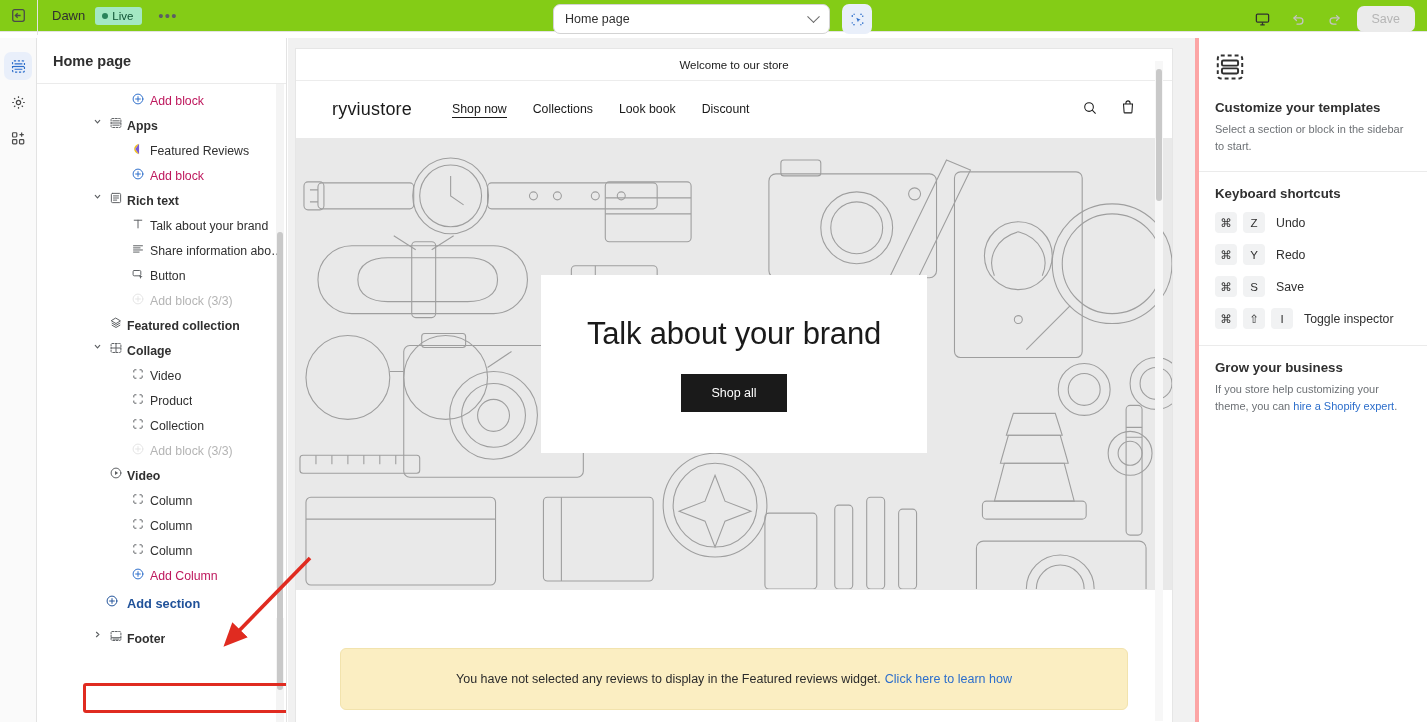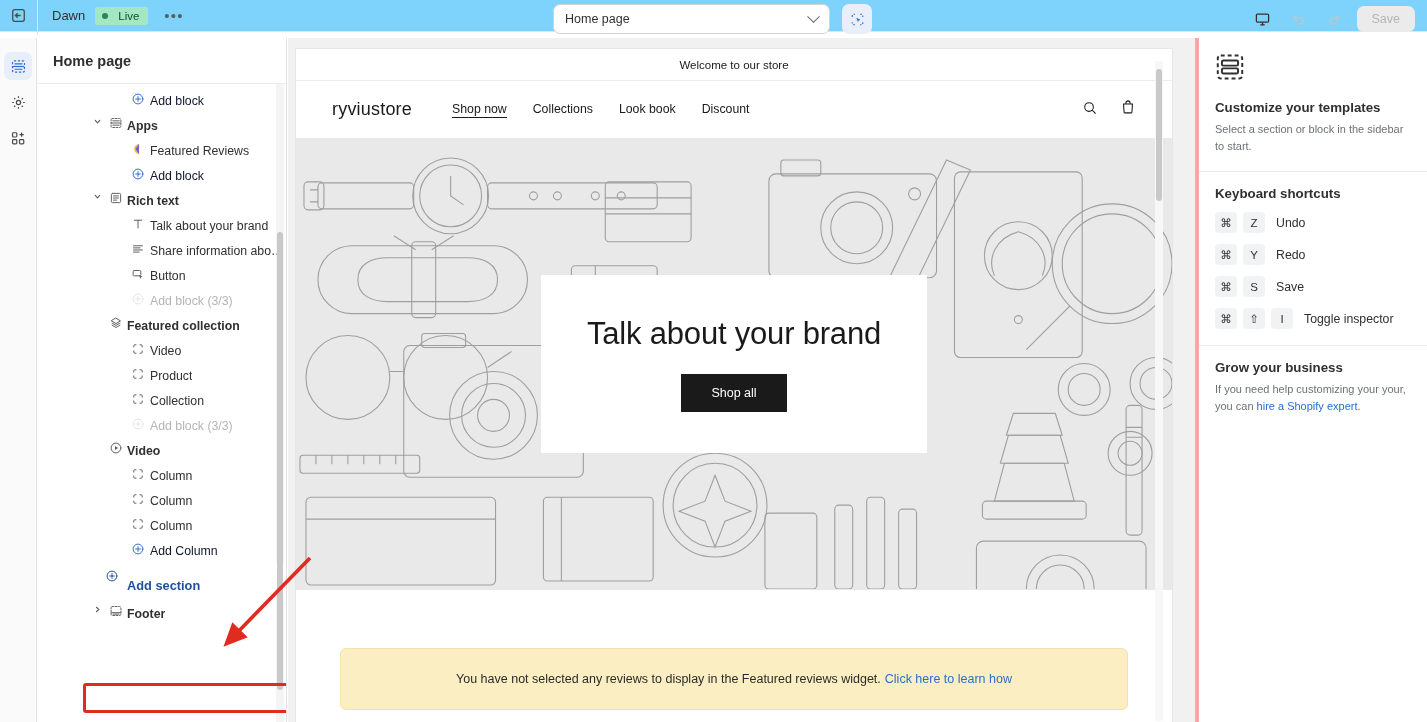--- a/index.html
+++ b/index.html
@@ -7,31 +7,31 @@
   html, body {
     width: 1427px; height: 722px;
     font-family: "Liberation Sans", sans-serif;
     background: #ffffff; overflow: hidden;
   }
   body { position: relative; }
 
   
   .topbar {
     position: absolute; top: 0; left: 0; width: 1427px; height: 32px;
-    background: #7dd3fc; border-bottom: 1px solid #e3e3e3;
+    background: #84cc16; border-bottom: 1px solid #e3e3e3;
     display: flex; align-items: center;
   }
   .topbar-exit {
     width: 38px; height: 38px; display: flex; align-items: center; justify-content: center;
     border-right: 1px solid #e3e3e3; cursor: pointer;
   }
   .topbar-left { display: flex; align-items: center; gap: 10px; padding-left: 14px; }
   .theme-name { font-size: 13px; color: #303030; font-weight: 400; }
   .live-badge {
-    display: inline-flex; align-items: center; gap: 10px;
+    display: inline-flex; align-items: center; gap: 4px;
     background: #a4e8c3; color: #0c5132; font-size: 11.5px;
     border-radius: 3px; padding: 2px 9px 2px 7px; line-height: 14px;
   }
   .live-dot { width: 6px; height: 6px; border-radius: 50%; background: #29845a; }
   .topbar-more {
     font-size: 15px; color: #5c5f62; letter-spacing: 1.2px; cursor: pointer;
     padding: 0 6px; line-height: 10px; user-select: none;
   }
   .topbar-center {
     position: absolute; left: 553px; top: 4px;
@@ -94,29 +94,29 @@
   }
   .row .ico { width: 22px; display: flex; align-items: center; justify-content: center; flex: 0 0 22px; }
   .row .lbl { overflow: hidden; text-overflow: ellipsis; }
   .lvl-sec { padding-left: 51px; position: relative; }
   .lvl-sec .disc { position: absolute; left: 51px; top: 4px; }
   .lvl-sec .ico { position: absolute; left: 68px; top: 3px; }
   .lvl-sec .lbl { margin-left: 39px; font-weight: 700; }
   .lvl-blk { padding-left: 89px; position: relative; }
   .lvl-blk .ico { position: absolute; left: 90px; top: 4px; }
   .lvl-blk .lbl { margin-left: 24px; }
-  .row.link .lbl { color: #0f172a; text-align: center; }
+  .row.link .lbl { color: #be185d; text-align: center; }
   .row.muted .lbl { color: #b5b5b5; }
   .row.muted .ico { opacity: .45; }
   .row.nosec { padding-left: 68px; position: relative; }
   .row.nosec .ico { position: absolute; left: 68px; top: 3px; }
   .row.nosec .lbl { margin-left: 22px; font-weight: 700; }
 
   .addsection-row {
-    display: flex; align-items: flex-end; height: 30px; padding-left: 68px;
+    display: flex; align-items: center; height: 30px; padding-left: 68px;
     font-size: 12.8px; font-weight: 700; color: #1f5199; cursor: pointer;
     position: relative; background: #fff;
   }
   .addsection-row .ico { position: absolute; left: 68px; top: 6px; }
   .addsection-row .lbl { margin-left: 22px; }
   .annot-box {
     position: absolute; left: 46px; top: 645px; width: 220px; height: 30px;
     border: 3px solid #e02b20; border-radius: 3px; pointer-events: none;
   }
   .sb-scroll {
@@ -375,20 +375,34 @@
         <span class="lbl">Add block (3/3)</span>
       </div>
       <div class="row nosec ">
         <span class="ico">
           <svg width="14" height="14" viewBox="0 0 20 20" fill="none" stroke="#5c5f62" stroke-width="1.4" stroke-linecap="round">
             <path d="M10 3.2 16.4 7 10 10.8 3.6 7z"></path>
             <path d="M4.4 10.2 10 13.4l5.6-3.2M4.4 13.2 10 16.4l5.6-3.2"></path>
           </svg>
         </span>
         <span class="lbl">Featured collection</span>
+      </div>
+      <div class="row lvl-sec ">
+        <span class="disc">
+          <svg width="9" height="9" viewBox="0 0 12 12" fill="none" stroke="#5c5f62" stroke-width="1.5" stroke-linecap="round">
+            <path d="M3 4.6 6 7.8l3-3.2"></path>
+          </svg>
+        </span>
+        <span class="ico">
+          <svg width="14" height="14" viewBox="0 0 20 20" fill="none" stroke="#5c5f62" stroke-width="1.4" stroke-linecap="round">
+            <rect x="3" y="3.6" width="14" height="12.8" rx="1.6" stroke-dasharray="2.6 2"></rect>
+            <path d="M3.2 10h13.6M10 3.8v12.4" stroke-dasharray="0"></path>
+          </svg>
+        </span>
+        <span class="lbl">Collage</span>
       </div>
       <div class="row lvl-blk ">
         <span class="ico">
           <svg width="14" height="14" viewBox="0 0 20 20" fill="none" stroke="#5c5f62" stroke-width="1.4" stroke-linecap="round">
             <path d="M4 7.2V5.4A1.4 1.4 0 0 1 5.4 4h1.8M12.8 4h1.8A1.4 1.4 0 0 1 16 5.4v1.8M16 12.8v1.8a1.4 1.4 0 0 1-1.4 1.4h-1.8M7.2 16H5.4A1.4 1.4 0 0 1 4 14.6v-1.8"></path>
           </svg>
         </span>
         <span class="lbl">Video</span>
       </div>
       <div class="row lvl-blk ">
@@ -656,21 +670,21 @@
           <span class="kcap">⇧</span>
           <span class="kcap">I</span>
           <span class="ks-label">Toggle inspector</span>
         </div>
       </div>
   </div>
 
   <div class="rp-block" style="border-bottom:none">
     <div class="rp-h">Grow your business</div>
     <div class="rp-p">
-      <span>If you need help customizing your your, you can </span><a>hire a Shopify expert</a><span>.</span>
+      <span>If you store help customizing your theme, you can </span><a>hire a Shopify expert</a><span>.</span>
     </div>
   </div>
 </div>
 
 <svg class="arrow-annot" width="110" height="110" viewBox="0 0 110 110">
   <defs>
     <marker id="ah" markerWidth="7" markerHeight="7" refX="3.2" refY="3.4" orient="auto">
       <path d="M0,0.4 L6.6,3.4 L0,6.4 z" fill="#e02b20"></path>
     </marker>
   </defs>

